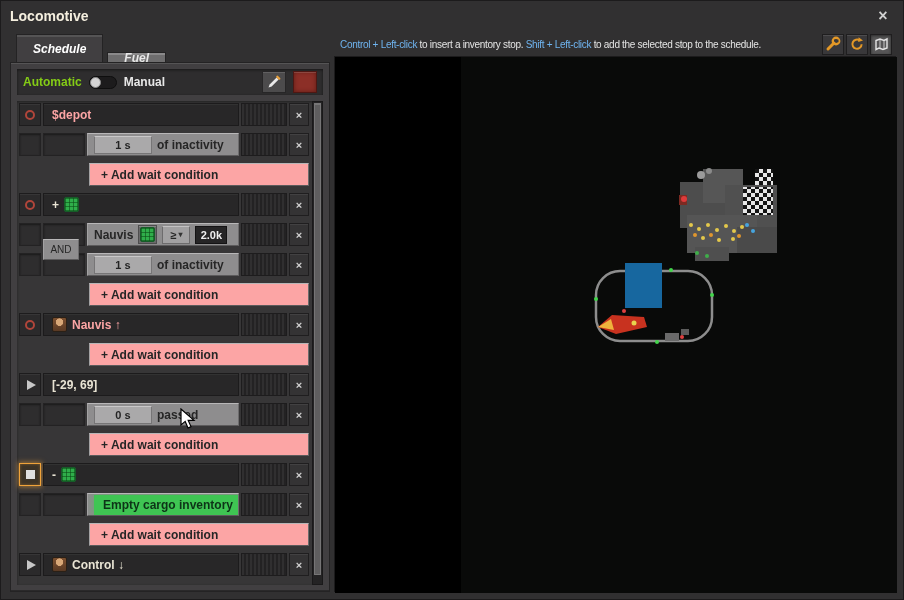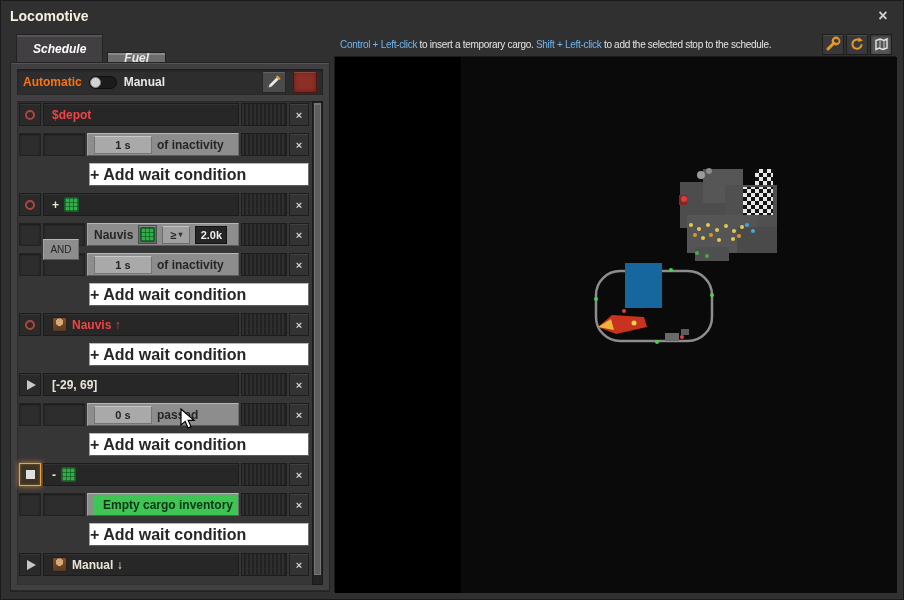--- a/index.html
+++ b/index.html
@@ -29,21 +29,21 @@
   .tab.active { background: #413f41; color: #ffffff; box-shadow: inset 0 2px 0 #555455; }
   .tab.inactive { background: #6e6d6e; color: #e8e8e8; margin-top: 18px;
     box-shadow: inset 0 2px 0 #8a898a; }
 
   .frame { position: absolute; top: 28px; left: 0; right: 0; bottom: 0;
     background: #413f41; border: 1px solid #242324; padding: 6px;
     box-shadow: inset 0 1px 0 #555455, inset 0 -1px 0 #2a292a; }
 
   .mode-row { height: 26px; background: #2e2d2e; display: flex; align-items: center;
     gap: 7px; padding: 0 6px; box-shadow: inset 0 1px 3px rgba(0,0,0,.5); }
-  .auto-label { color: #f97316; font-weight: bold; font-size: 12px; }
+  .auto-label { color: #84cc16; font-weight: bold; font-size: 12px; }
   .manual-label { color: #e8e8e8; font-weight: bold; font-size: 12px; }
   .switch { width: 28px; height: 13px; background: #1c1b1c; border: 1px solid #0e0e0e;
     border-radius: 7px; position: relative; cursor: pointer; }
   .switch .knob { position: absolute; left: 0px; top: 0px; width: 11px; height: 11px;
     border-radius: 50%; background: #d4d4d4; border: 1px solid #8a8a8a; }
   .flex-sp { flex: 1; }
   .tool-btn { width: 24px; height: 22px; background: #4c4b4c; border: 1px solid #272627;
     display: flex; align-items: center; justify-content: center; cursor: pointer;
     box-shadow: inset 0 1px 0 rgba(255,255,255,.12); }
   .tool-btn.red { background: #8c2f27; border-color: #4e1713;
@@ -68,21 +68,21 @@
     box-shadow: 0 0 5px 1px rgba(240,163,58,.55), inset 0 0 3px rgba(240,163,58,.4); }
   .glyph-record { width: 10px; height: 10px; border-radius: 50%; border: 2px solid #b0453a; }
   .glyph-play { width: 0; height: 0; border-left: 9px solid #c8c8c8;
     border-top: 5px solid transparent; border-bottom: 5px solid transparent; margin-left: 2px; }
   .glyph-stop { width: 9px; height: 9px; background: #e0e0e0; }
 
   .name-btn { flex: 1; background: #282728; border: 1px solid #1c1b1c;
     display: flex; align-items: center; gap: 5px; padding: 0 0 0 8px; cursor: pointer;
     box-shadow: inset 0 1px 0 rgba(255,255,255,.05); overflow: hidden; white-space: nowrap; }
   .sname { font-weight: bold; font-size: 12px; color: #e9e4d4; }
-  .sname.red { color: #ef4444; }
+  .sname.red { color: #fca5a5; }
 
   .stripe { width: 46px; border: 1px solid #1d1c1d;
     background: repeating-linear-gradient(90deg, #302f30 0 2px, #232223 2px 4px); }
   .x-btn { width: 20px; background: #343334; border: 1px solid #1f1e1f; color: #d2d2d2;
     font-size: 11px; font-weight: bold; cursor: pointer;
     box-shadow: inset 0 1px 0 rgba(255,255,255,.07); }
 
   .slot { background: #2e2d2e; border: 1px solid #232223;
     box-shadow: inset 0 1px 2px rgba(0,0,0,.45); }
   .slot.s-a { width: 22px; }
@@ -102,23 +102,23 @@
   .cmp-box { min-width: 28px; height: 18px; background: #a2a1a2; border: 1px solid #6d6c6d;
     border-top-color: #c2c1c2; display: flex; align-items: center; justify-content: center;
     gap: 2px; padding: 0 3px; font-size: 11px; cursor: pointer; }
   .cmp-arrow { font-size: 8px; color: #333; }
   .value-box { min-width: 32px; background: #262526; color: #efefef; font-size: 11px;
     font-weight: bold; text-align: center; padding: 2px 3px; border: 1px solid #141314; cursor: text; }
   .hl-green { background: #3fc553; color: #0d3317; font-weight: bold; font-size: 12px;
     padding: 3px 9px; box-shadow: 0 0 7px rgba(63,197,83,.55); cursor: pointer; }
 
   .spacer68 { width: 68px; }
-  .add-btn { flex: 1; background: #ffffff; border-top: 1px solid #b8b7b8;
+  .add-btn { flex: 1; background: #fca5a5; border-top: 1px solid #b8b7b8;
     border-left: 1px solid #a3a2a3; border-bottom: 1px solid #5c5b5c; border-right: 1px solid #6d6c6d;
-    text-align: left; font-weight: bold; font-size: 16px; color: #262626; cursor: pointer; }
+    text-align: left; padding-left: 11px; font-weight: bold; font-size: 12px; color: #262626; cursor: pointer; }
 
   .and-btn { position: absolute; left: 24px; top: 46px; width: 36px; height: 21px; z-index: 2;
     background: #8e8d8e; border-top: 1px solid #b8b7b8; border-left: 1px solid #a3a2a3;
     border-bottom: 1px solid #5c5b5c; border-right: 1px solid #6d6c6d;
     font-weight: normal; font-size: 10px; color: #262626; cursor: pointer; }
 
   .signal-icon { display: inline-block; width: 15px; height: 15px; border-radius: 2px;
     border: 1px solid #165c28; background-color: #2fae4a;
     background-image: repeating-linear-gradient(0deg, rgba(10,70,20,.55) 0 1px, transparent 1px 4px),
                       repeating-linear-gradient(90deg, rgba(10,70,20,.55) 0 1px, transparent 1px 4px); }
@@ -330,38 +330,38 @@
             </div>
           </div>
 
           <div class="group">
             <div class="row" style="margin-bottom:0;">
               <button class="icon-btn">
                   <span class="glyph-play"></span>
                 </button>
               <div class="name-btn">
                 <span class="avatar"></span>
-                <span class="sname">Manual ↓</span>
+                <span class="sname">Control ↓</span>
               </div>
               <span class="stripe"></span>
               <button class="x-btn">×</button>
             </div>
           </div>
 
         </div>
         <div class="scrollbar">
           <div class="scroll-thumb"></div>
         </div>
       </div>
     </div>
   </div>
 
   <div class="right-panel">
     <div class="hintbar">
-      <span class="hint-text"><span class="hint-blue">Control + Left-click</span> <span>to insert a temporary cargo.</span> <span class="hint-blue">Shift + Left-click</span> <span>to add the selected stop to the schedule.</span></span>
+      <span class="hint-text"><span class="hint-blue">Control + Left-click</span> <span>to insert a inventory stop.</span> <span class="hint-blue">Shift + Left-click</span> <span>to add the selected stop to the schedule.</span></span>
       <button class="map-btn">
         <svg width="16" height="16" viewBox="0 0 16 16">
           <circle cx="11" cy="5" r="3.2" fill="none" stroke="#e39827" stroke-width="2.4"></circle>
           <rect x="9" y="3.6" width="4.5" height="2.6" fill="#39383a"></rect>
           <line x1="3" y1="13" x2="9" y2="7" stroke="#e39827" stroke-width="3" stroke-linecap="round"></line>
         </svg>
       </button>
       <button class="map-btn">
         <svg width="16" height="16" viewBox="0 0 16 16">
           <path d="M12.6 8.2 a4.6 4.6 0 1 1 -1.9-3.8" fill="none" stroke="#e39827" stroke-width="2"></path>

